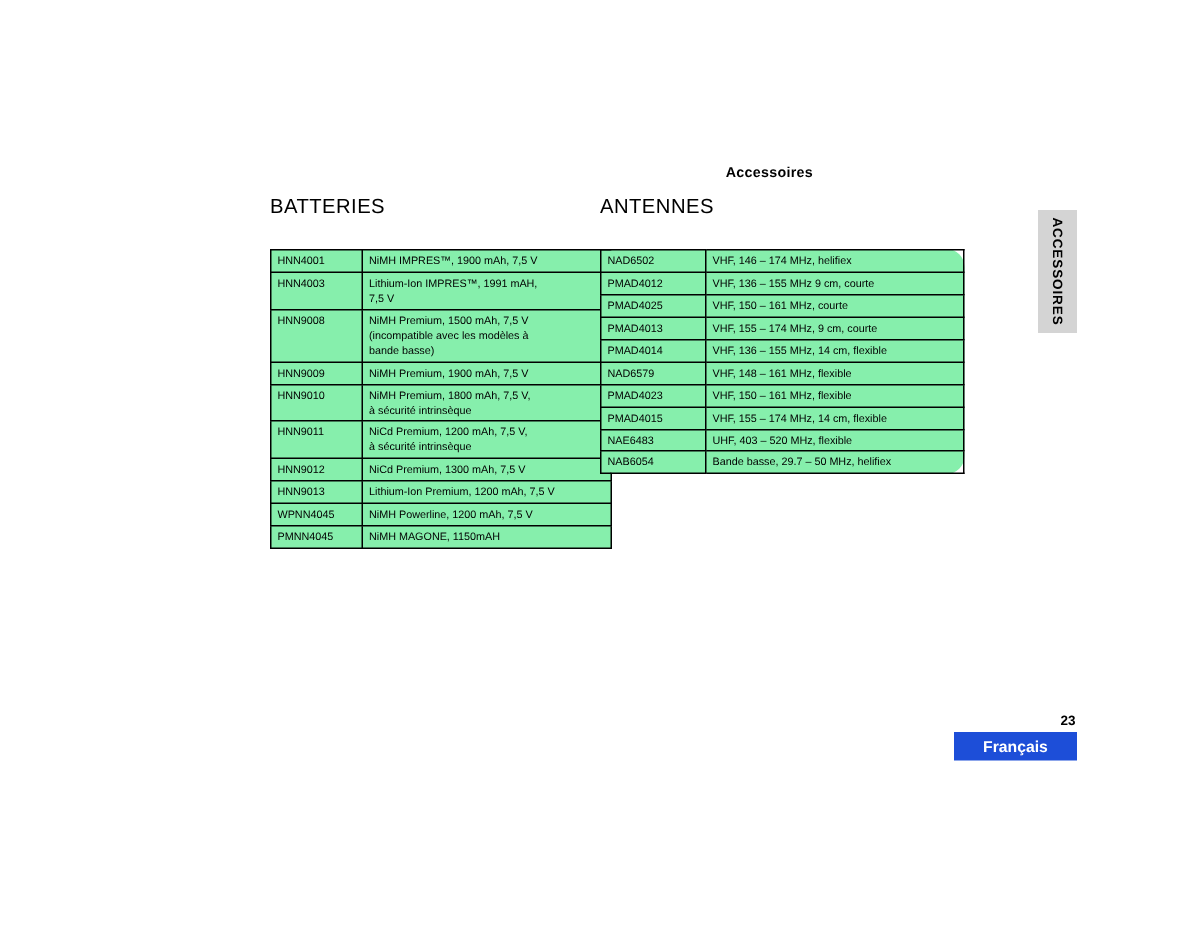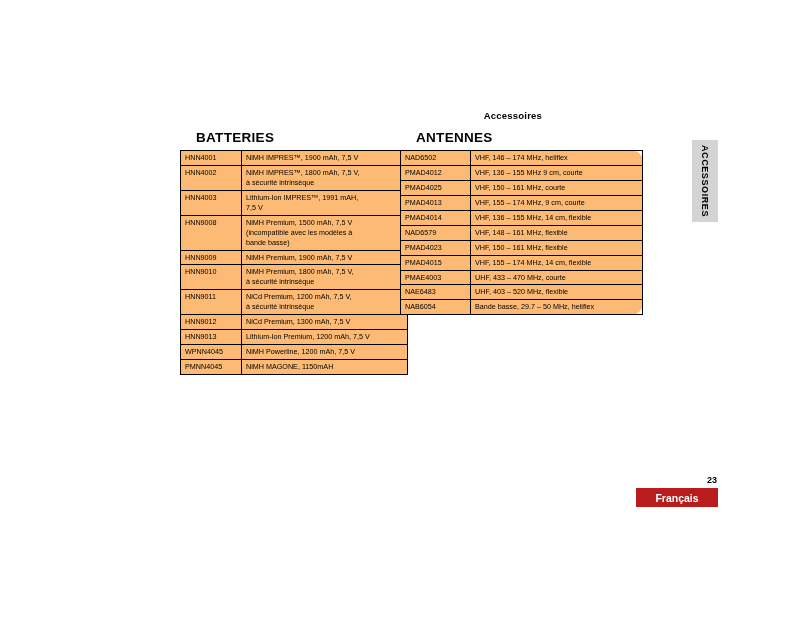--- a/index.html
+++ b/index.html
@@ -52,33 +52,33 @@
     white-space: nowrap;
     font-size: 9px;
     font-weight: bold;
     letter-spacing: 0.6px;
   }
 
   
   .col-title {
     position: absolute;
     font-size: 13.5px;
-    font-weight: bold;
+    font-weight: normal;
     letter-spacing: 0.3px;
-    margin-left: 16px;
   }
   .col-title.left  { left: 180px; top: 130px; }
   .col-title.right { left: 400px; top: 130px; }
 
   
   table.spec {
     position: absolute;
     border-collapse: collapse;
     table-layout: fixed;
-    background: #fdba74;
+    background: #86efac;
+    margin-top: 16px;
   }
   table.spec td {
     border: 1px solid #000000;
     font-size: 7.2px;
     line-height: 1.38;
     padding: 2px 3px 2px 4px;
     vertical-align: top;
     white-space: pre-line;
   }
   table.spec td.code {
@@ -110,21 +110,21 @@
     font-size: 9px;
     font-weight: bold;
     text-align: center;
   }
   .lang-tab {
     position: absolute;
     left: 636px;
     top: 488px;
     width: 82px;
     height: 19px;
-    background: #b91c1c;
+    background: #1d4ed8;
   }
   .lang-tab span {
     position: absolute;
     left: 50%;
     top: 50%;
     transform: translate(-50%, -50%);
     color: #ffffff;
     font-size: 10.5px;
     font-weight: bold;
     white-space: nowrap;
@@ -145,25 +145,20 @@
 
   <div class="col-title right">ANTENNES</div>
 
   <table class="spec" id="batteries-table">
     <tbody id="batteries-body">
         <tr>
           <td class="code">HNN4001</td>
           <td class="desc">NiMH IMPRES™, 1900 mAh, 7,5 V</td>
         </tr>
         <tr>
-          <td class="code">HNN4002</td>
-          <td class="desc">NiMH IMPRES™, 1800 mAh, 7,5 V,
-à sécurité intrinsèque</td>
-        </tr>
-        <tr>
           <td class="code">HNN4003</td>
           <td class="desc">Lithium-Ion IMPRES™, 1991 mAH,
 7,5 V</td>
         </tr>
         <tr>
           <td class="code">HNN9008</td>
           <td class="desc">NiMH Premium, 1500 mAh, 7,5 V
 (incompatible avec les modèles à
 bande basse)</td>
         </tr>
@@ -228,24 +223,20 @@
         </tr>
         <tr>
           <td class="code">PMAD4023</td>
           <td class="desc">VHF, 150 – 161 MHz, flexible</td>
         </tr>
         <tr>
           <td class="code">PMAD4015</td>
           <td class="desc">VHF, 155 – 174 MHz, 14 cm, flexible</td>
         </tr>
         <tr>
-          <td class="code">PMAE4003</td>
-          <td class="desc">UHF, 433 – 470 MHz, courte</td>
-        </tr>
-        <tr>
           <td class="code">NAE6483</td>
           <td class="desc">UHF, 403 – 520 MHz, flexible</td>
         </tr>
         <tr>
           <td class="code">NAB6054</td>
           <td class="desc">Bande basse, 29.7 – 50 MHz, helifiex</td>
         </tr>
       </tbody>
   </table>
 

